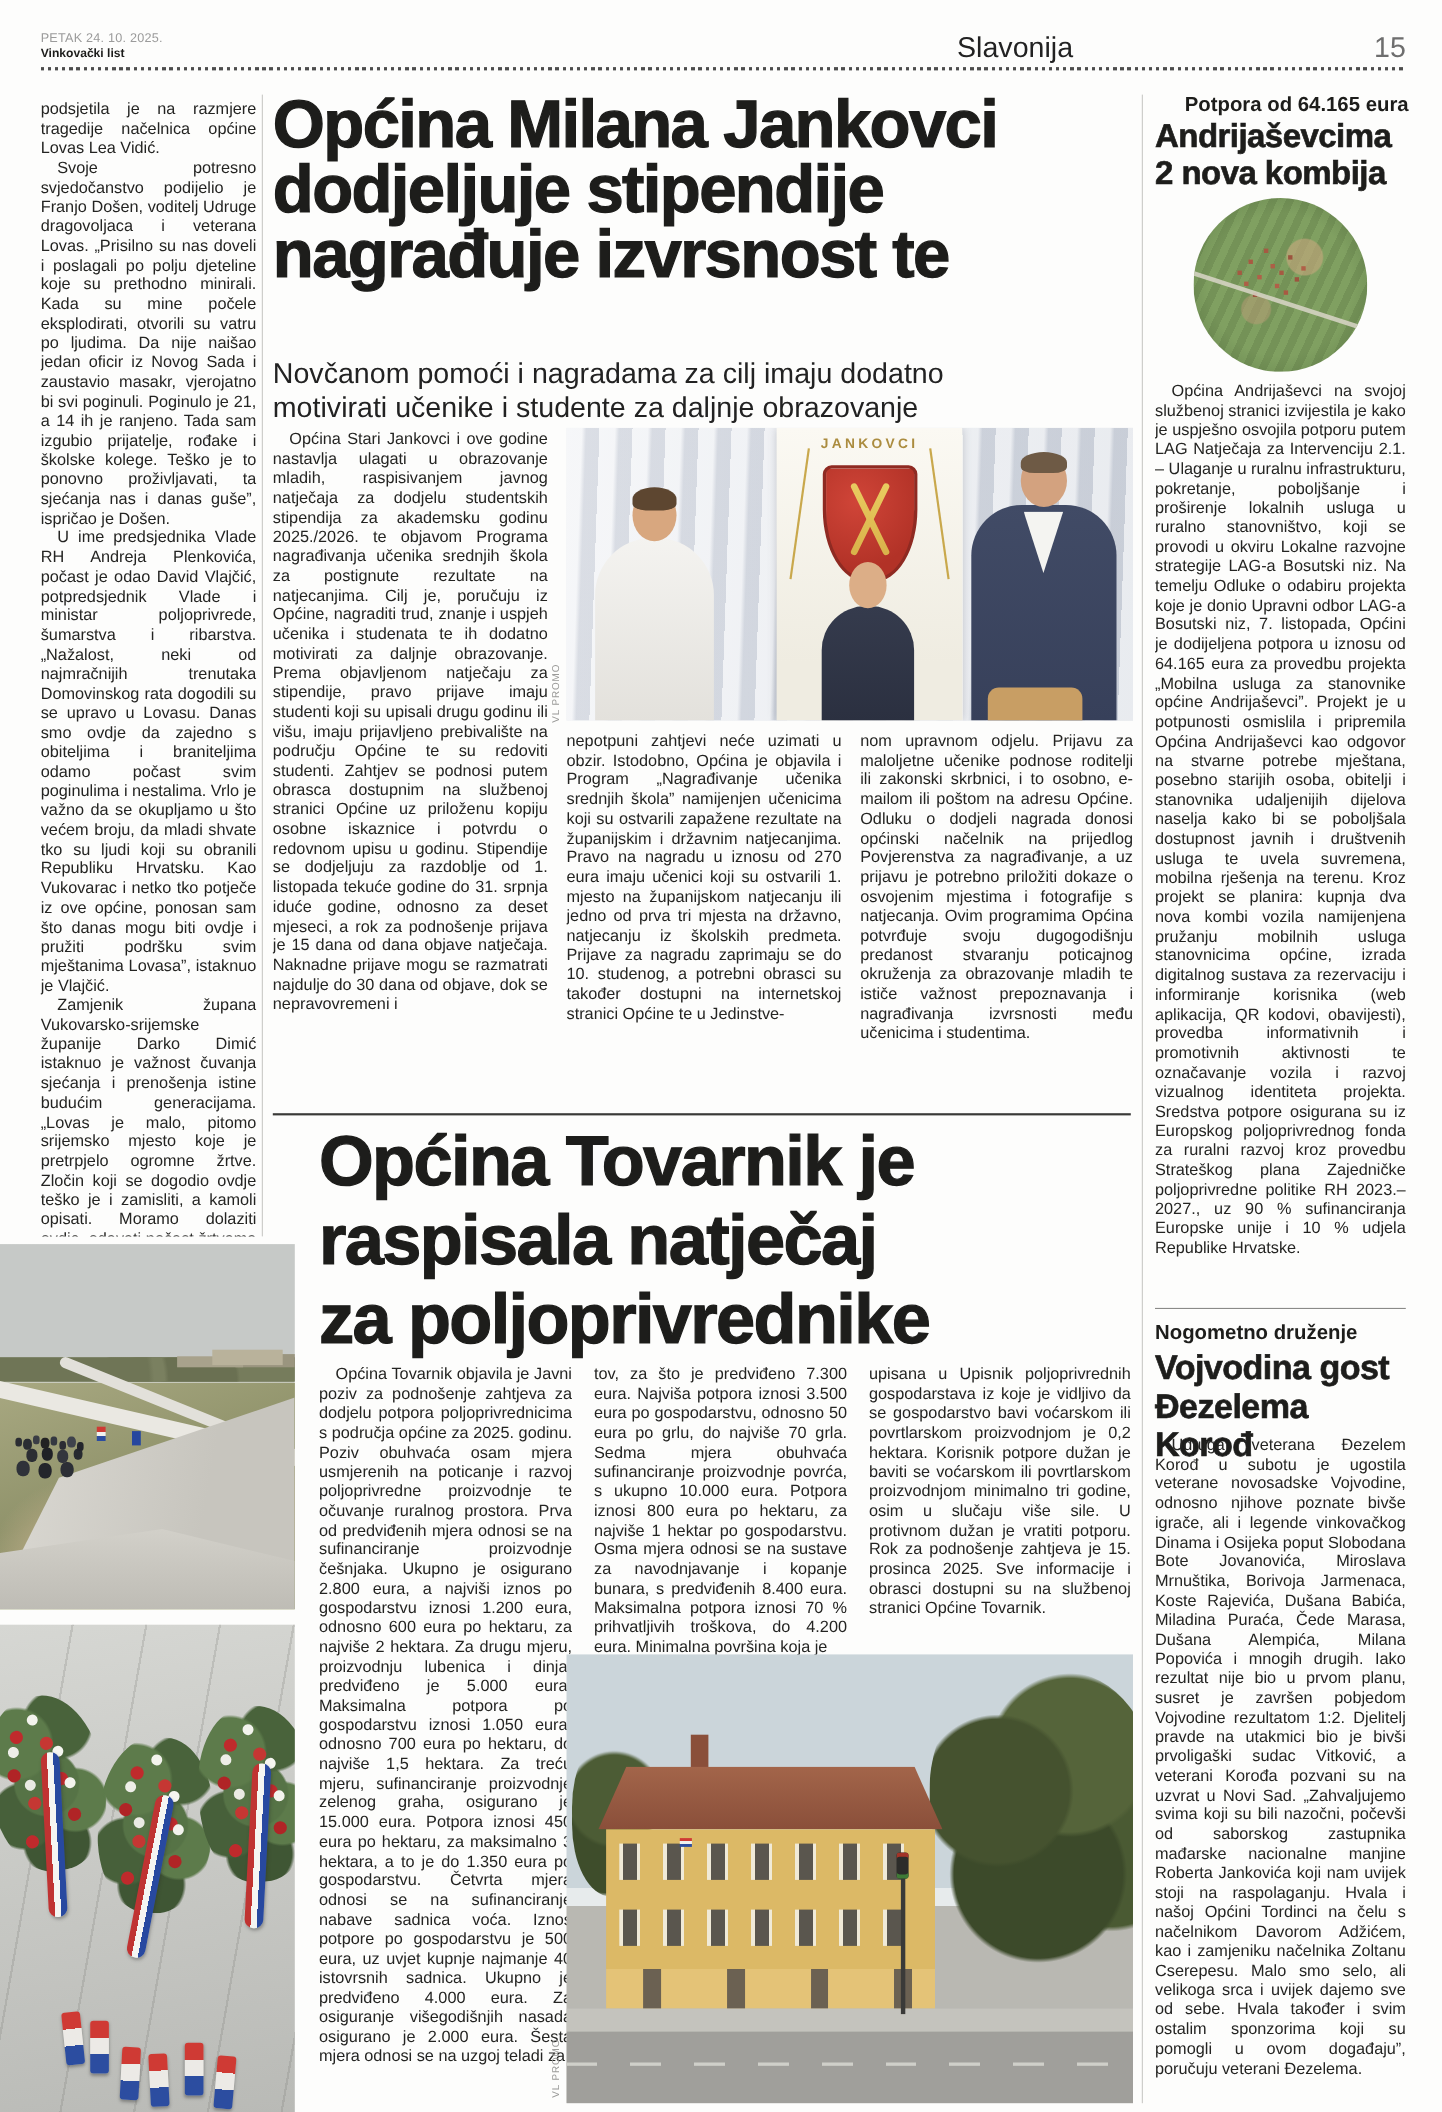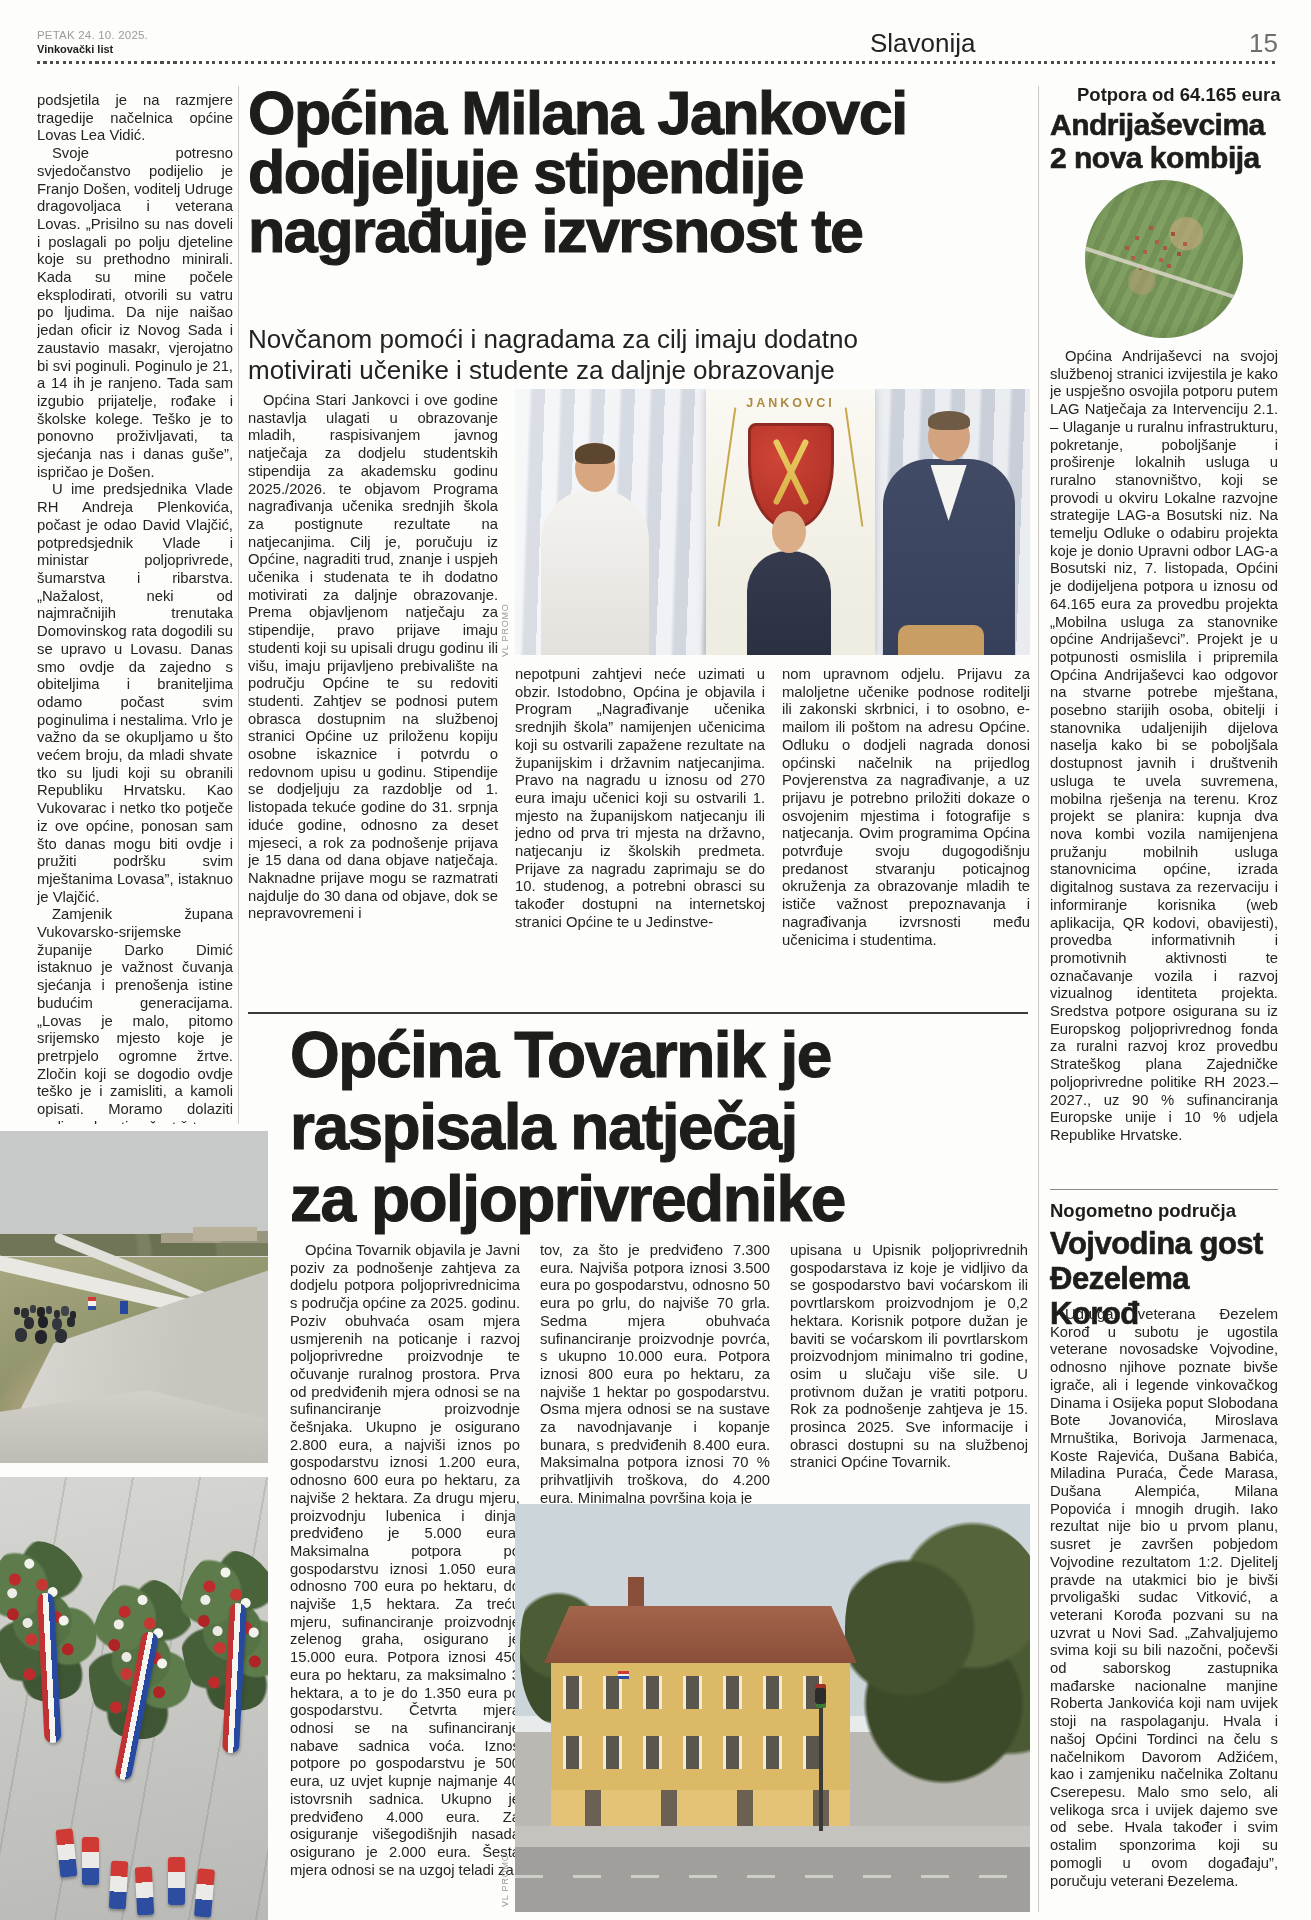--- a/index.html
+++ b/index.html
@@ -332,20 +332,20 @@
     <div class="abs b-flag"></div>
     <div class="abs b-walk"></div>
     <div class="abs b-road"></div>
     <div class="abs b-lane"></div>
     <div class="abs b-signal"></div>
     <div class="abs b-sigbox"></div>
   </div>
   <div class="abs vcredit" id="credit2">VL PROMO</div>
 
   <div class="abs" id="sport-rule"></div>
-  <div class="abs kicker" id="sport-kicker">Nogometno područja</div>
+  <div class="abs kicker" id="sport-kicker">Nogometno druženje</div>
   <div class="abs" id="sport-hl">
     <div>Vojvodina gost</div>
     <div>Đezelema Korođ</div>
   </div>
   <div class="abs bodytext fi" id="sport-body">Udruga veterana Đezelem Korođ u subotu je ugostila veterane novosadske Vojvodine, odnosno njihove poznate bivše igrače, ali i legende vinkovačkog Dinama i Osijeka poput Slobodana Bote Jovanovića, Miroslava Mrnuštika, Borivoja Jarmenaca, Koste Rajevića, Dušana Babića, Miladina Puraća, Čede Marasa, Dušana Alempića, Milana Popovića i mnogih drugih. Iako rezultat nije bio u prvom planu, susret je završen pobjedom Vojvodine rezultatom 1:2. Djelitelj pravde na utakmici bio je bivši prvoligaški sudac Vitković, a veterani Korođa pozvani su na uzvrat u Novi Sad. „Zahvaljujemo svima koji su bili nazočni, počevši od saborskog zastupnika mađarske nacionalne manjine Roberta Jankovića koji nam uvijek stoji na raspolaganju. Hvala i našoj Općini Tordinci na čelu s načelnikom Davorom Adžićem, kao i zamjeniku načelnika Zoltanu Cserepesu. Malo smo selo, ali velikoga srca i uvijek dajemo sve od sebe. Hvala također i svim ostalim sponzorima koji su pomogli u ovom događaju”, poručuju veterani Đezelema.</div>
 
 </div>
 
 </body></html>

